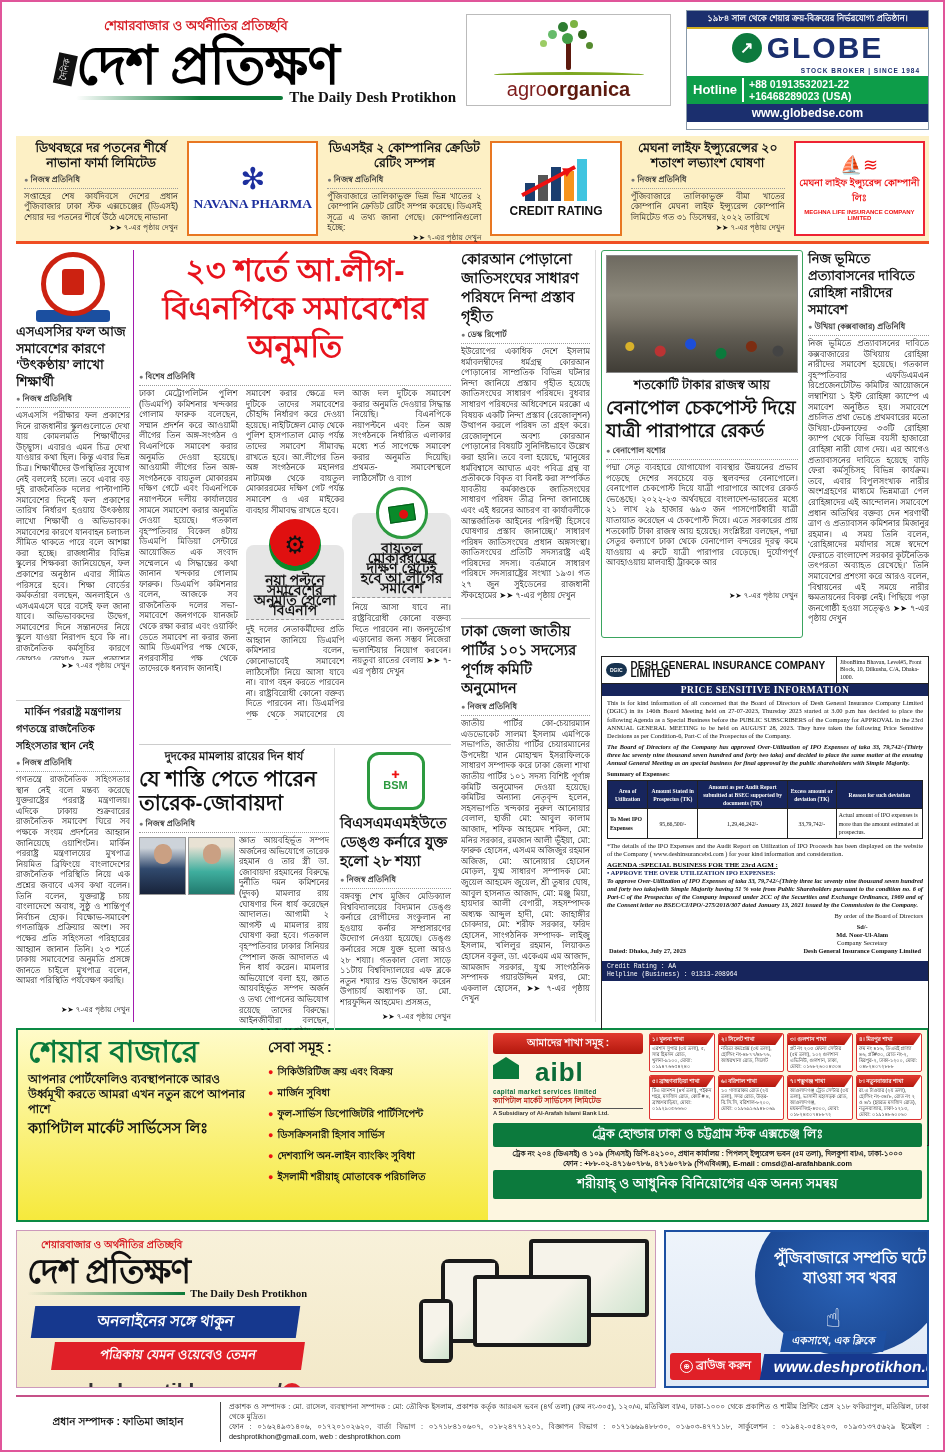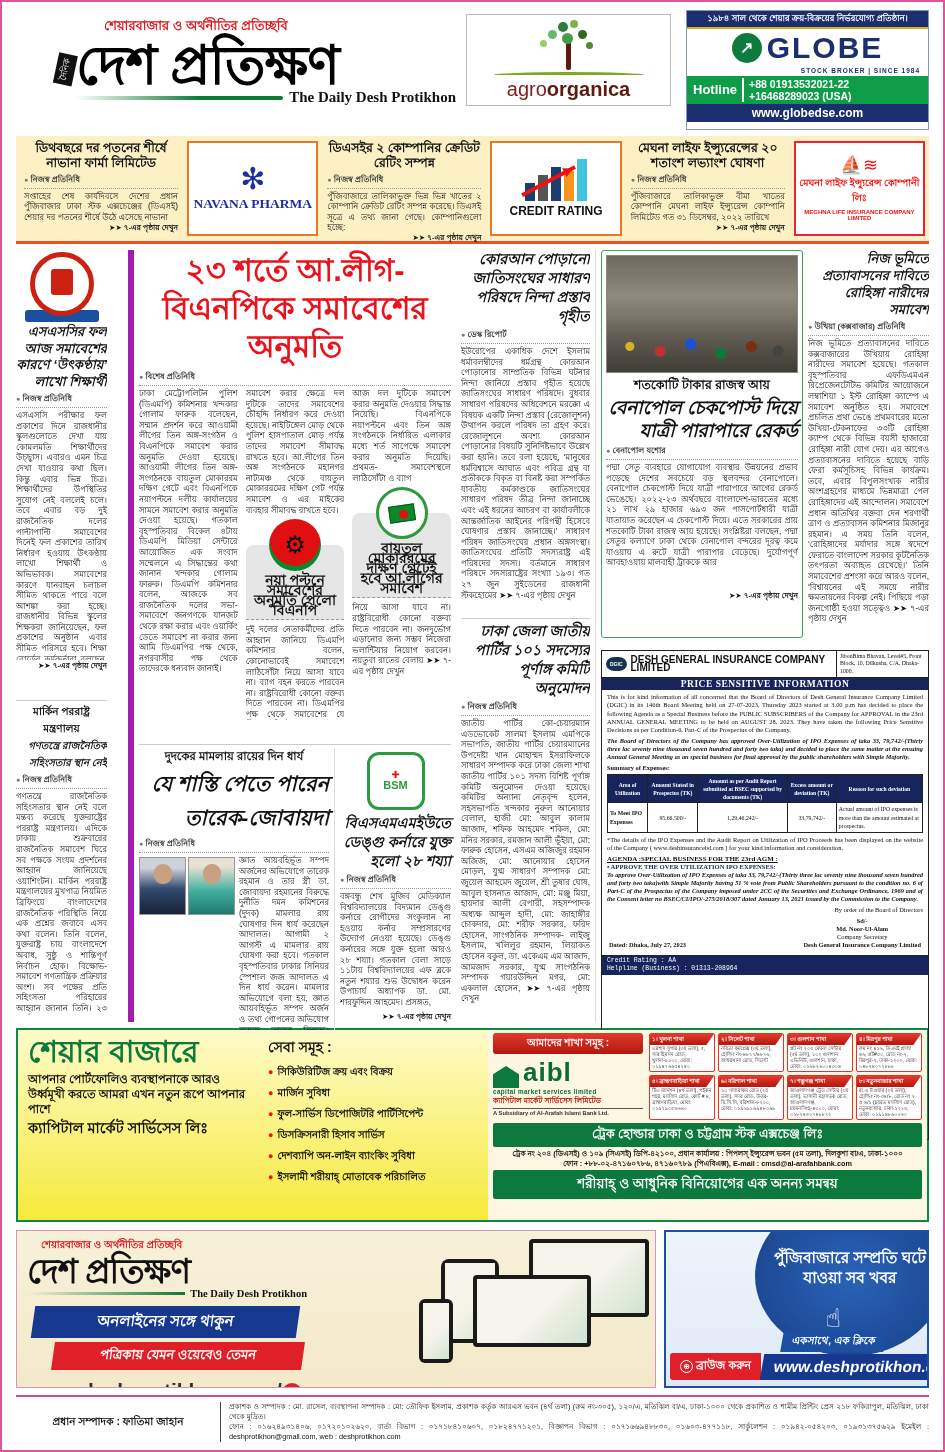--- a/index.html
+++ b/index.html
@@ -37,42 +37,42 @@
   .globe-phones { border-left:2px solid #fff; padding-left:5px; font-size:10.5px; font-weight:bold; line-height:12px; }
   .globe-web { background:#1b2f6e; color:#fff; text-align:center; font-weight:bold; font-size:12px; padding:2px 0; }
 
   
   .teasers { display:flex; background:#fdf0c5; border-bottom:3px solid #f04e23; margin-top:6px; padding:5px 4px; gap:5px; height:108px; }
   .teaser { flex:1.25; padding:0 4px; }
   .teaser h3 { font-size:12.5px; text-align:center; line-height:15px; }
   .byline { font-size:8px; font-weight:bold; color:#333; margin:2px 0; border-bottom:1px dotted #999; padding-bottom:2px; }
   .byline .dot { color:#777; font-size:7px; }
   .t-body { font-size:8.3px; line-height:10.3px; text-align:justify; }
-  .more { font-size:7.5px; font-weight:bold; text-align:right; }
+  .more { font-size:7.5px; font-weight:normal; text-align:right; }
   .tlogo { flex:1; background:#fff; border:2.5px solid #e87722; display:flex; flex-direction:column; align-items:center; justify-content:center; gap:3px; padding:2px; }
   .navana-star { color:#1d2f9e; font-size:30px; line-height:28px; }
   .navana-name { font-family:"Liberation Serif",serif; font-weight:bold; color:#1d2f9e; font-size:13.5px; }
   .cr-bars { display:flex; align-items:flex-end; gap:3px; height:42px; position:relative; }
   .cr-bars i { width:10px; display:block; }
   .cr-arrow { position:absolute; left:-2px; bottom:4px; width:60px; height:34px; border-bottom:4px solid #e11; transform:rotate(-28deg); transform-origin:left bottom; }
   .cr-arrow:after { content:""; position:absolute; right:-2px; bottom:-7px; border:5px solid transparent; border-left:9px solid #e11; }
   .cr-text { font-weight:900; font-size:12px; }
   .tlogo.meghna { border-color:#e23; }
   .meghna-mark { color:#e11; font-size:18px; line-height:16px; }
   .meghna-bn { color:#e11; font-size:9.5px; font-weight:bold; text-align:center; }
   .meghna-en { color:#e11; font-size:6px; font-weight:bold; text-align:center; }
 
   
   .main { display:flex; margin-top:6px; height:772px; }
-  .colA { width:118px; padding-right:21px; border-right:6px solid #a21caf; }
+  .colA { width:118px; padding-right:3px; border-right:1px solid #a21caf; }
   .colM { width:462px; display:flex; }
   .m1 { width:322px; padding:0 5px; }
   .m2 { width:140px; padding:0 5px; border-right:1px solid #ddd; }
   .colR { flex:1; padding-left:5px; }
-  .art h2 { text-align:right;font-style:italic; }
+  .art h2 { text-align:left; }
   .kicker { text-align:center; font-weight:bold; }
   .a-body { font-size:8.3px; line-height:10.6px; text-align:justify; overflow:hidden; }
   .ssc-logo { width:64px; height:64px; margin:2px auto; border:5px solid #c21; border-radius:50%; background:#fff; position:relative; }
   .ssc-logo i { position:absolute; left:16px; top:12px; width:22px; height:26px; background:#c21; border-radius:3px; }
   .ssc-band { width:74px; height:12px; margin:-8px auto 2px; background:#1b4fa0; border-radius:3px; }
   .ssc h2 { font-size:13px; line-height:16.5px; margin-bottom:2px; }
   .ssc { height:450px; overflow:hidden; }
   .markin { height:315px; overflow:hidden; border-top:1px solid #ccc; padding-top:3px; }
   .markin .kicker { font-size:10.5px; }
   .markin h2 { font-size:10px; line-height:16.5px; margin-bottom:2px; }
@@ -82,21 +82,21 @@
   .inset { background:#e6e6e6; border-radius:8px 8px 0 0; margin:30px 0 4px; padding:30px 4px 4px; position:relative; border-bottom:1px dashed #999; }
   .inset .cap { font-size:14px; font-weight:bold; text-align:center; line-height:10px; }
   .plogo { position:absolute; top:-26px; left:50%; transform:translateX(-50%); width:52px; height:52px; border-radius:50%; display:flex; align-items:center; justify-content:center; }
   .plogo.bnp { background:radial-gradient(circle at 50% 42%,#e01010 62%,#0a8a2a 63%); color:#111; font-size:24px; }
   .plogo.al { background:#fff; border:3px solid #2c9a3f; }
   .al-flag { width:26px; height:17px; background:#0a8a2a; position:relative; transform:rotate(-8deg); border:1px solid #065c1b; }
   .al-flag:after { content:""; position:absolute; left:9px; top:4px; width:9px; height:9px; background:#e01010; border-radius:50%; }
   .m1-bottom { display:flex; margin-top:4px; border-top:1px solid #ccc; padding-top:3px; height:312px; }
   .tareq { width:196px; padding-right:5px; border-right:1px solid #ddd; }
   .tareq .kicker { font-size:11.5px; }
-  .tareq h2 { font-size:21px; line-height:34px; }
+  .tareq h2 { font-size:21px; line-height:24px; }
   .tareq-photos { float:left; width:96px; margin:2px 4px 2px 0; display:flex; gap:2px; }
   .portrait { width:47px; height:58px; border:1px solid #999; }
   .p1 { background:linear-gradient(180deg,#cdd3da 18%,#314a6e 55%,#18233a 100%); }
   .p2 { background:linear-gradient(180deg,#e8e2d4 15%,#3fae9e 60%,#217a6e 100%); }
   .portrait i { display:block; width:18px; height:20px; margin:6px auto 0; background:#caa083; border-radius:45%; }
   .bsm { flex:1; padding-left:5px; }
   .bsm-logo { width:58px; height:58px; margin:4px auto; border:3px solid #2c9a3f; border-radius:12px; display:flex; flex-direction:column; align-items:center; justify-content:center; color:#2c9a3f; font-weight:bold; font-size:11px; }
   .bsm-logo .cross { color:#e11; font-size:10px; line-height:8px; }
   .bsm h2 { font-size:14.5px; line-height:19px; }
   .quran { height:368px; overflow:hidden; }
@@ -113,21 +113,21 @@
       radial-gradient(circle at 60% 84%, #0a7a3c 5px, transparent 6px),
       radial-gradient(circle at 76% 78%, #7c2d12 5px, transparent 6px),
       radial-gradient(circle at 90% 82%, #444 5px, transparent 6px),
       linear-gradient(180deg,#6e6a60 0%,#8d897c 34%,#7b766a 52%,#5f5b52 70%,#403d36 100%); }
   .benapole .kicker { font-size:12.5px; margin-top:3px; }
   .benapole h2 { font-size:18.5px; line-height:23px; }
   .rohingya { flex:1; padding-left:5px; height:388px; overflow:hidden; }
   .rohingya h2 { font-size:13px; line-height:17px; margin-bottom:2px; }
 
   
-  .notice { margin-top:12px; border:1.5px solid #222; font-family:"Liberation Serif",serif; font-size:6.4px; line-height:8.1px; height:490px; overflow:hidden; }
+  .notice { margin-top:18px; border:1.5px solid #222; font-family:"Liberation Serif",serif; font-size:6.4px; line-height:8.1px; height:490px; overflow:hidden; }
   .n-head { display:flex; border-bottom:1px solid #222; }
   .n-title { flex:1; display:flex; align-items:center; gap:4px; padding:3px 4px; font-weight:bold; font-size:10px; font-family:"Liberation Sans",sans-serif; }
   .dgic { background:#17324f; color:#fff; border-radius:50%/60%; font-size:5px; padding:3px 4px; }
   .n-addr { width:92px; border-left:1px solid #222; padding:2px 3px; font-size:5.8px; line-height:7.4px; }
   .n-bar { background:#17255c; color:#fff; text-align:center; font-weight:bold; font-size:9.5px; padding:2px 0; letter-spacing:.5px; }
   .n-body { padding:3px 5px; }
   .n-body p { margin-bottom:3px; text-align:justify; }
   .n-it { font-style:italic; font-weight:bold; }
   .n-tbl { width:100%; border-collapse:collapse; margin:2px 0 3px; }
   .n-tbl th { background:#17255c; color:#fff; font-size:5.6px; padding:1.5px; border:1px solid #222; }
@@ -145,21 +145,21 @@
   .aibl-sub { font-size:11.5px; font-weight:bold; margin-top:4px; line-height:15px; }
   .aibl-name { font-size:26px; font-weight:900; margin-top:8px; }
   .aibl-name2 { font-size:14.5px; font-weight:bold; }
   .aibl-serv h4 { font-size:14px; margin-bottom:4px; }
   .aibl-serv div { font-size:10px; font-weight:bold; margin:4px 0; }
   .aibl-serv div:before { content:"●"; color:#e11; margin-right:4px; font-size:9px; }
   .aibl-right { flex:1; background:#fdf6e0; padding:3px 5px; position:relative; }
   .aibl-r-top { display:flex; gap:6px; }
   .aibl-brand { width:150px; }
   .branch-ttl { background:linear-gradient(180deg,#e23b2e,#b3170d); color:#fff; font-weight:bold; font-size:10px; text-align:center; border-radius:3px; padding:2px; margin-bottom:3px; }
-  .aibl-logo-row { display:flex; align-items:flex-end; gap:4px; }
+  .aibl-logo-row { display:flex; align-items:flex-start; gap:16px; }
   .aibl-house { width:26px; height:22px; background:#0b7a3c; clip-path:polygon(50% 0,100% 38%,100% 100%,0 100%,0 38%); }
   .aibl-word { font-size:26px; font-weight:900; color:#0b6b38; letter-spacing:1px; }
   .aibl-cap { font-size:6.3px; font-weight:bold; color:#0b6b38; letter-spacing:.4px; }
   .aibl-bn { font-size:7.5px; font-weight:bold; color:#b3170d; }
   .aibl-subsid { font-size:5.8px; border-top:1px solid #555; margin-top:1px; padding-top:1px; font-weight:bold; color:#333; }
   .branch-grid { flex:1; display:grid; grid-template-columns:repeat(4,1fr); gap:3px; }
   .branch { background:#fff; border:1px solid #d33; border-radius:2px; overflow:hidden; }
   .branch-h { background:linear-gradient(180deg,#e23b2e,#b3170d); color:#fff; font-size:5.6px; font-weight:bold; padding:1px 2px; clip-path:polygon(0 0,100% 0,88% 100%,0 100%); }
   .branch-a { font-size:4.9px; line-height:6px; padding:1px 2px; color:#222; }
   .trek-band { background:#0c7a3d; color:#fff; font-weight:900; font-size:12.5px; text-align:center; padding:2px 0; margin-top:3px; border-radius:2px; }

